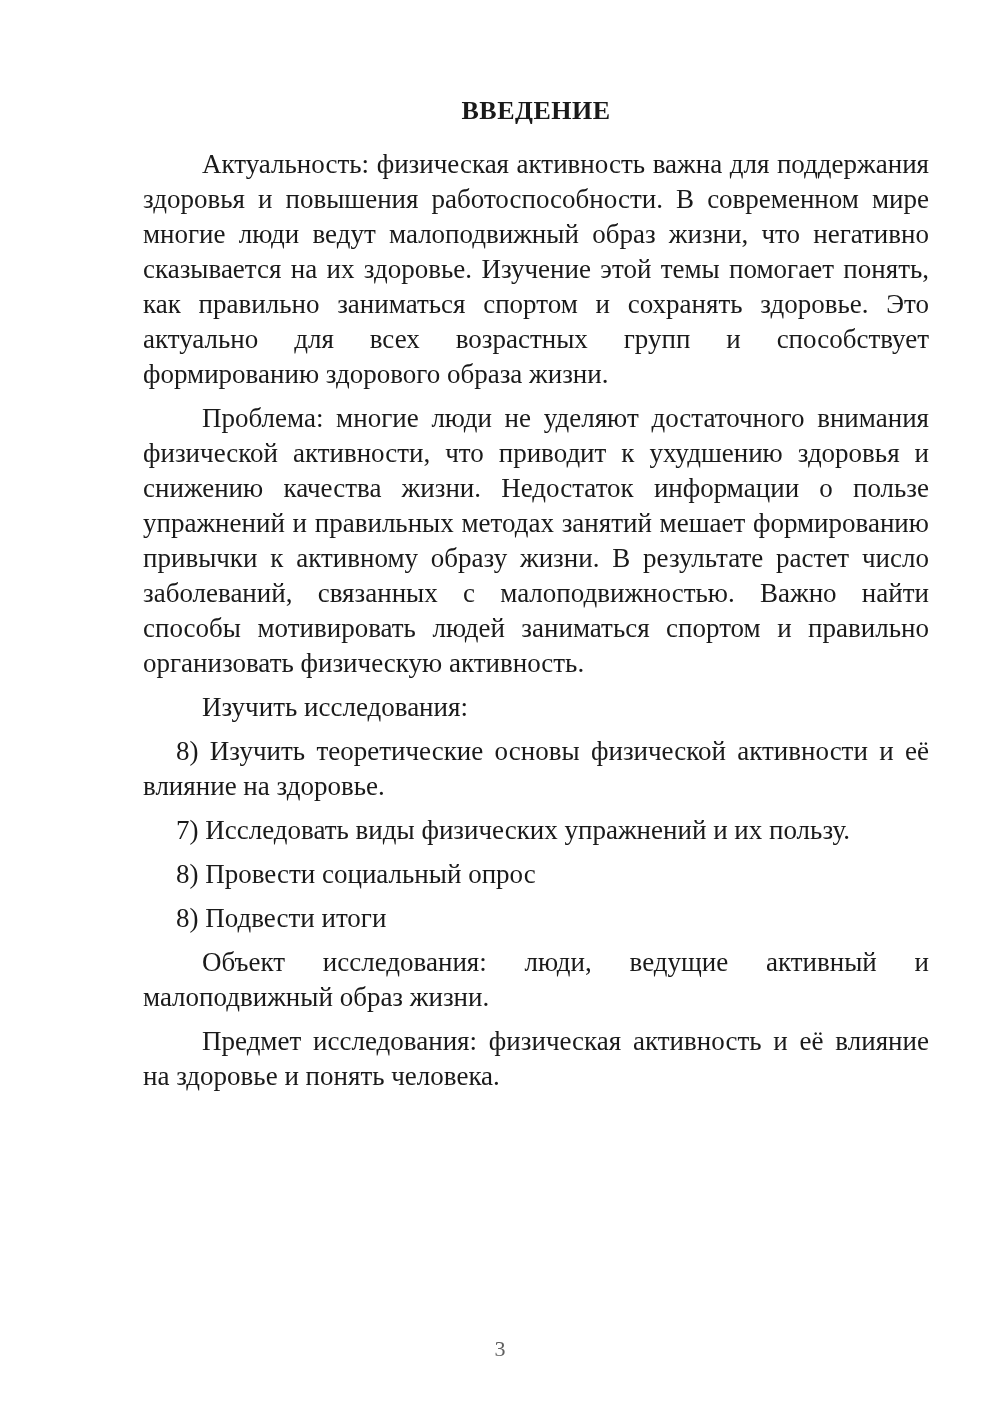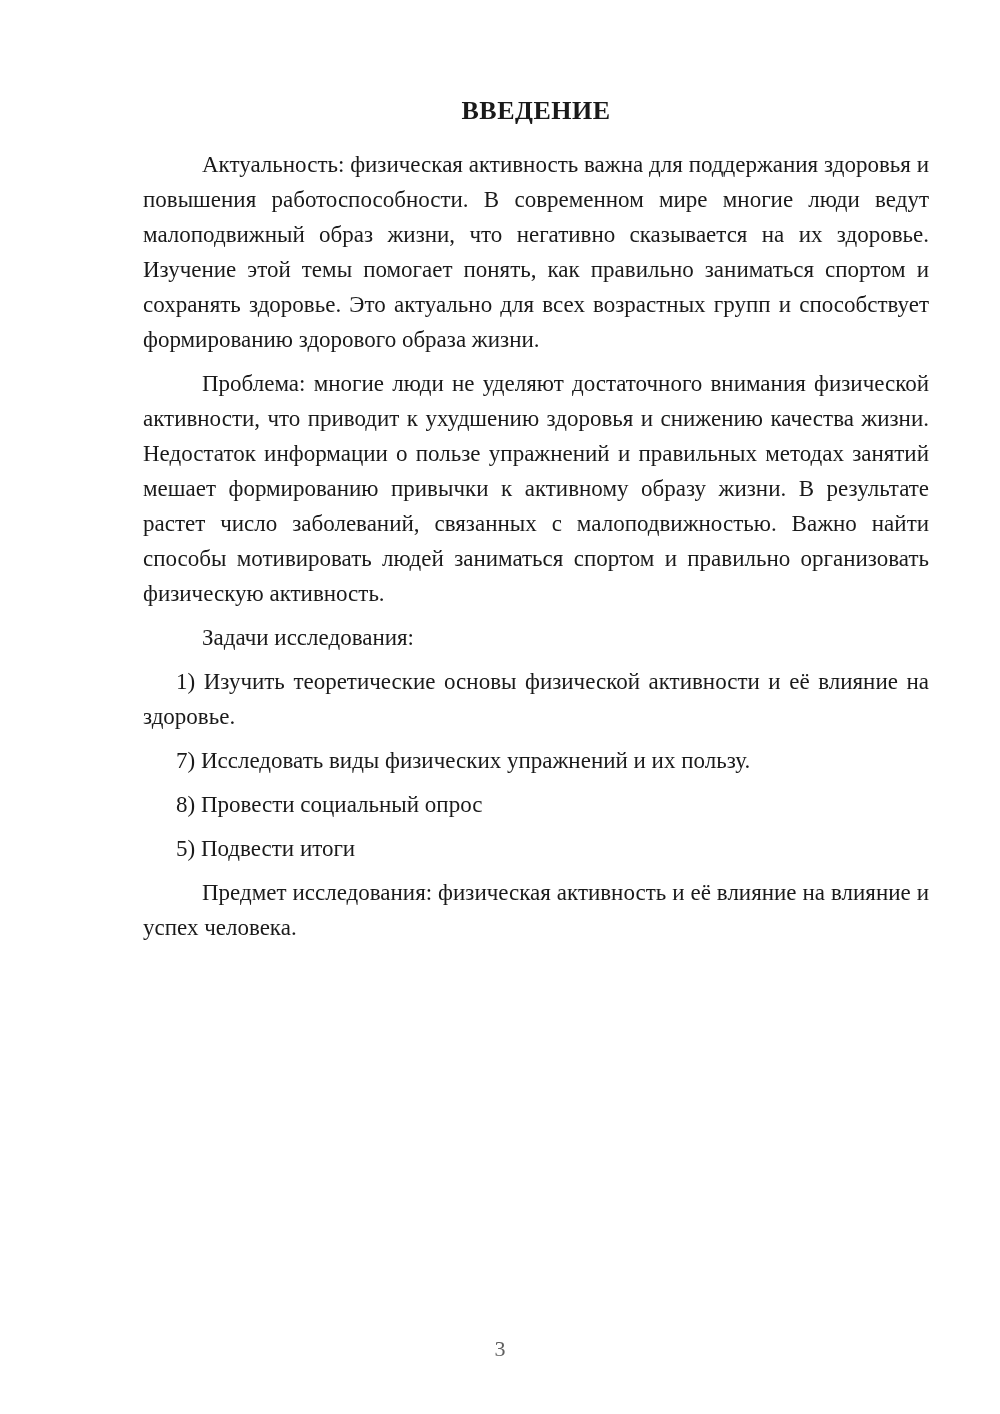--- a/index.html
+++ b/index.html
@@ -23,21 +23,21 @@
   .doc-title {
     margin: 0 0 19px 0;
     font-size: 26px;
     line-height: 35px;
     font-weight: bold;
     text-align: center;
     letter-spacing: 0.5px;
   }
   .para {
     margin: 0 0 9px 0;
-    font-size: 23px;
+    font-size: 27px;
     line-height: 35px;
     text-align: justify;
     text-indent: 59px;
     font-family: Liberation Serif, serif;
   }
   .para.task-item {
     text-indent: 33px;
   }
   .page-number {
     position: absolute;
@@ -56,30 +56,31 @@
 <div class="page">
   <div class="content">
 
     <h1 class="doc-title">ВВЕДЕНИЕ</h1>
 
     <p class="para">Актуальность: физическая активность важна для поддержания здоровья и повышения работоспособности. В современном мире многие люди ведут малоподвижный образ жизни, что негативно сказывается на их здоровье. Изучение этой темы помогает понять, как правильно заниматься спортом и сохранять здоровье. Это актуально для всех возрастных групп и способствует формированию здорового образа жизни.</p>
 
     <p class="para">Проблема: многие люди не уделяют достаточного внимания физической активности, что приводит к ухудшению здоровья и снижению качества жизни. Недостаток информации о пользе упражнений и правильных методах занятий мешает формированию привычки к активному образу жизни. В результате растет число заболеваний, связанных с малоподвижностью. Важно найти способы мотивировать людей заниматься спортом и правильно организовать физическую активность.</p>
 
 
-    <p class="para">Задачи исследования:</p>
+    <p class="para">Изучить исследования:</p>
 
-    <p class="para task-item">1) Изучить теоретические основы физической активности и её влияние на здоровье.</p>
+    <p class="para task-item">8) Изучить теоретические основы физической активности и её влияние на здоровье.</p>
 
     <p class="para task-item">7) Исследовать виды физических упражнений и их пользу.</p>
 
 
     <p class="para task-item">8) Провести социальный опрос</p>
 
-    <p class="para task-item">5) Подвести итоги</p>
+    <p class="para task-item">8) Подвести итоги</p>
 
+    <p class="para">Объект исследования: люди, ведущие активный и малоподвижный образ жизни.</p>
 
-    <p class="para">Предмет исследования: физическая активность и её влияние на влияние и успех человека.</p>
+    <p class="para">Предмет исследования: физическая активность и её влияние на здоровье и понять человека.</p>
 
   </div>
 
   <div class="page-number">3</div>
 </div>
 
 </body></html>

